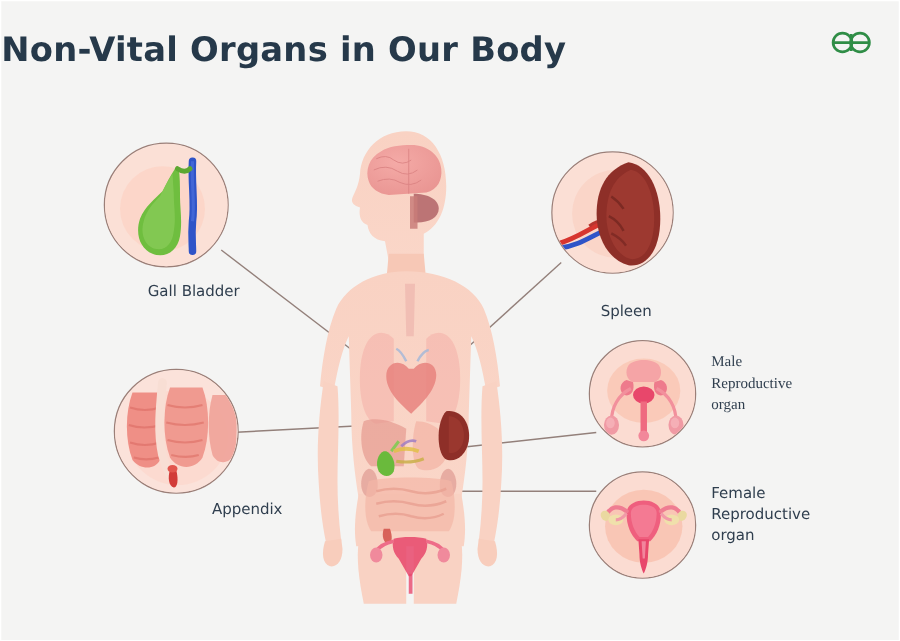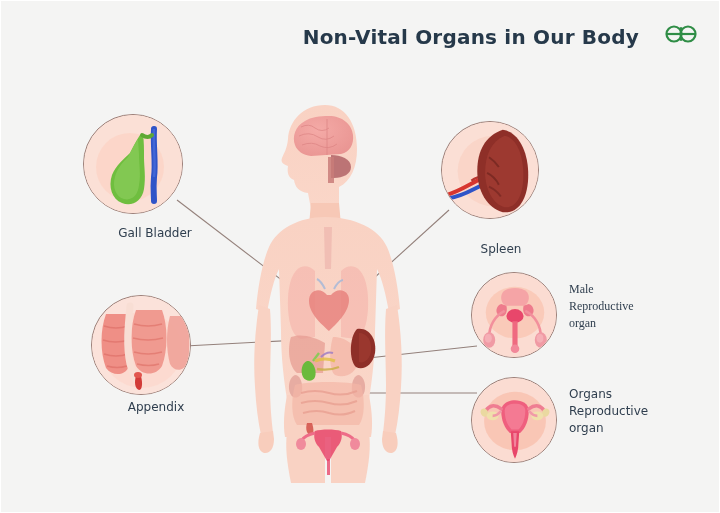--- a/index.html
+++ b/index.html
@@ -23,22 +23,22 @@
     border: 1px solid #ffffff;
     overflow: hidden;
   }
 
   
   #page-title {
     position: absolute;
     left: 0;
     top: 24px;
     width: 638px;
-    text-align: right;
-    font-size: 20px;
+    text-align: left;
+    font-size: 27px;
     font-weight: bold;
     letter-spacing: 0.2px;
     color: #26394a;
     font-family: "DejaVu Sans", "Liberation Sans", sans-serif;
   }
 
   
   #brand-logo {
     position: absolute;
     right: 16px;
@@ -88,21 +88,21 @@
   }
 
   
   #callout-gallbladder .lens { left: 82px;  top: 113px; width: 100px; height: 100px; }
   #callout-gallbladder .callout-label { left: 84px; top: 224px; width: 140px; text-align: center; }
 
   #callout-spleen .lens { left: 440px; top: 120px; width: 98px; height: 98px; }
   #callout-spleen .callout-label { left: 445px; top: 240px; width: 110px; text-align: center; }
 
   #callout-appendix .lens { left: 90px;  top: 294px; width: 100px; height: 100px; }
-  #callout-appendix .callout-label { left: 85px; top: 398px; width: 140px; text-align: center; }
+  #callout-appendix .callout-label { left: 85px; top: 398px; width: 140px; text-align: right; }
 
   #callout-male .lens { left: 470px; top: 271px; width: 86px; height: 86px; }
   #callout-male .callout-label { left: 568px; top: 280px; width: 130px; text-align: left; font-family: Liberation Serif, serif; }
 
   #callout-female .lens { left: 470px; top: 376px; width: 86px; height: 86px; }
   #callout-female .callout-label { left: 568px; top: 385px; width: 130px; text-align: left; }
 </style>
 </head>
 <body>
 
@@ -379,18 +379,18 @@
         <path d="M66 36 C74 30 80 32 84 38" stroke="#ef7d92" stroke-width="4" fill="none" stroke-linecap="round"></path>
 
         <path d="M16 36 C10 34 8 40 12 44 C16 47 20 43 18 38 Z" fill="#ead9a0"></path>
         <path d="M84 36 C90 34 92 40 88 44 C84 47 80 43 82 38 Z" fill="#ead9a0"></path>
         <ellipse cx="24" cy="44" rx="7" ry="5" fill="#f0e0ab"></ellipse>
         <ellipse cx="76" cy="44" rx="7" ry="5" fill="#f0e0ab"></ellipse>
         <path d="M24 44 C30 44 32 40 34 38" stroke="#f19aa8" stroke-width="3" fill="none"></path>
         <path d="M76 44 C70 44 68 40 66 38" stroke="#f19aa8" stroke-width="3" fill="none"></path>
       </svg>
     </div>
-    <div class="callout-label">Organs
+    <div class="callout-label">Female
 Reproductive
 organ</div>
   </div>
 
 </div>
 
 </body></html>

